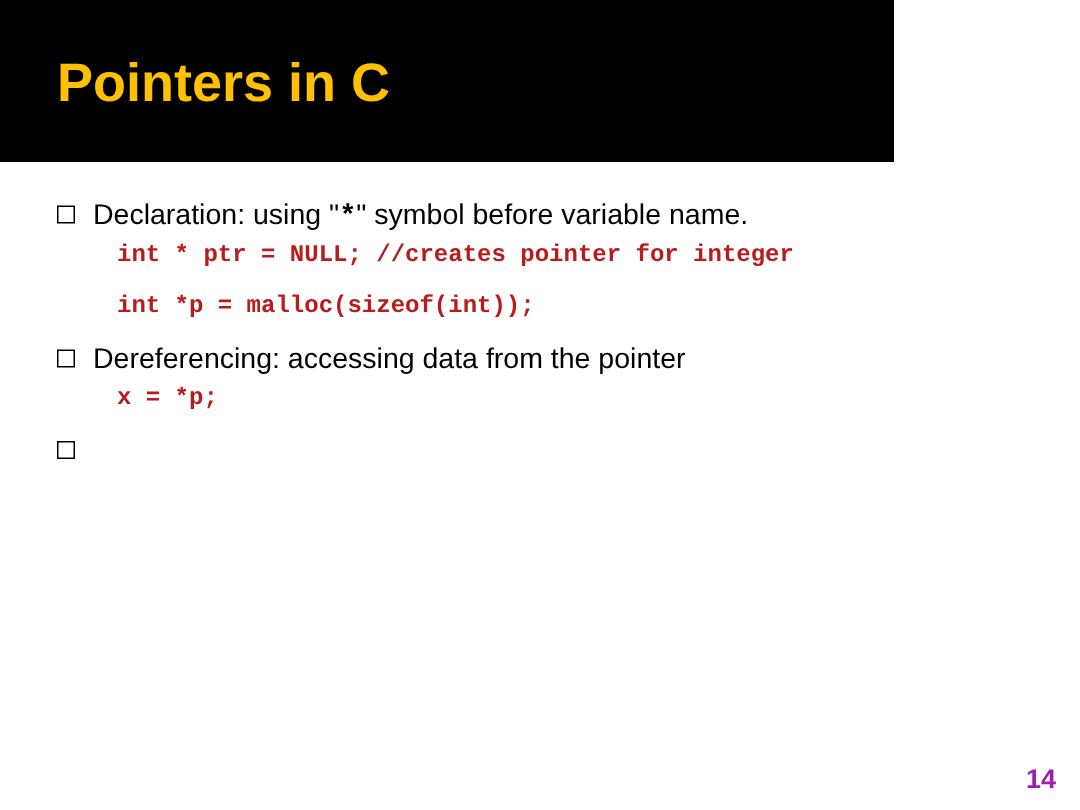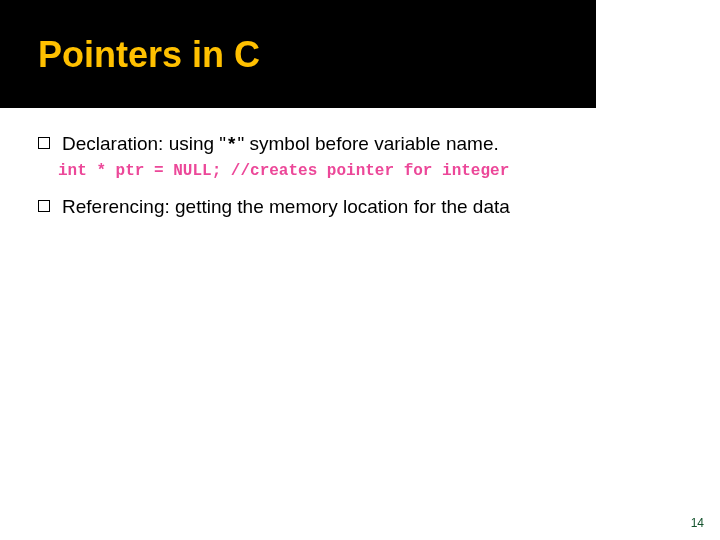--- a/index.html
+++ b/index.html
@@ -52,36 +52,37 @@
   }
   .body-text {
     font-size: 19px;
     color: #000;
     line-height: 1.22;
   }
   .code-text {
     font-family: "Courier New", monospace;
     font-size: 16px;
     font-weight: bold;
-    color: #ec4899;
+    color: #b91c1c;
     line-height: 1.25;
-    margin-left: 20px;
+    margin-left: 40px;
     margin-top: 4px;
     white-space: pre;
   }
   .inline-code {
     font-family: "Courier New", monospace;
     font-weight: bold;
   }
   .pagenum {
     position: absolute;
     right: 16px;
     bottom: 10px;
-    font-size: 12px;
-    color: #14532d;
+    font-size: 18px;
+    color: #a21caf;
+    font-weight: bold;
   }
 </style>
 </head>
 <body>
 
 <div class="title-bar">
   <div class="title-text">Pointers in C</div>
 </div>
 
 <div class="content">
@@ -90,26 +91,33 @@
     <div class="row">
       <div class="bullet"></div>
       <div class="body-text">
         <span>Declaration:  using "</span><span class="inline-code">*</span><span>" symbol before variable name.</span>
       </div>
     </div>
     <div class="code-text">int * ptr = NULL; //creates pointer for integer</div>
   </div>
 
   <div class="item">
+    <div class="code-text">int *p = malloc(sizeof(int));</div>
   </div>
 
 
+  <div class="item">
+    <div class="row">
+      <div class="bullet"></div>
+      <div class="body-text">Dereferencing: accessing data from the pointer</div>
+    </div>
+    <div class="code-text">x = *p;</div>
+  </div>
 
   <div class="item" style="margin-bottom:0;">
     <div class="row">
       <div class="bullet"></div>
-      <div class="body-text">Referencing: getting the memory location for the data</div>
     </div>
   </div>
 
 </div>
 
 <div class="pagenum">14</div>
 
 </body></html>

